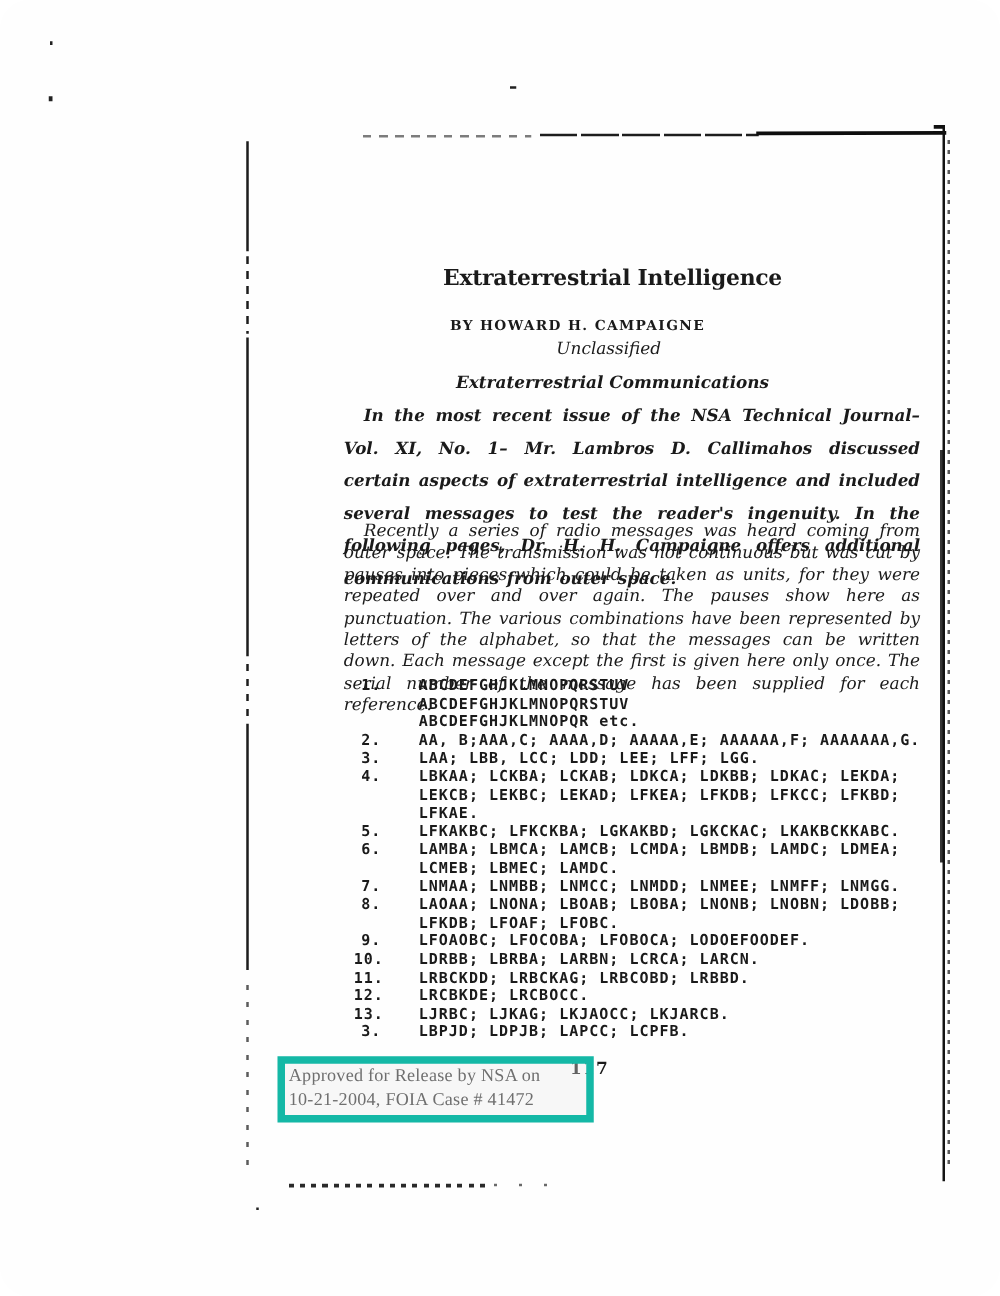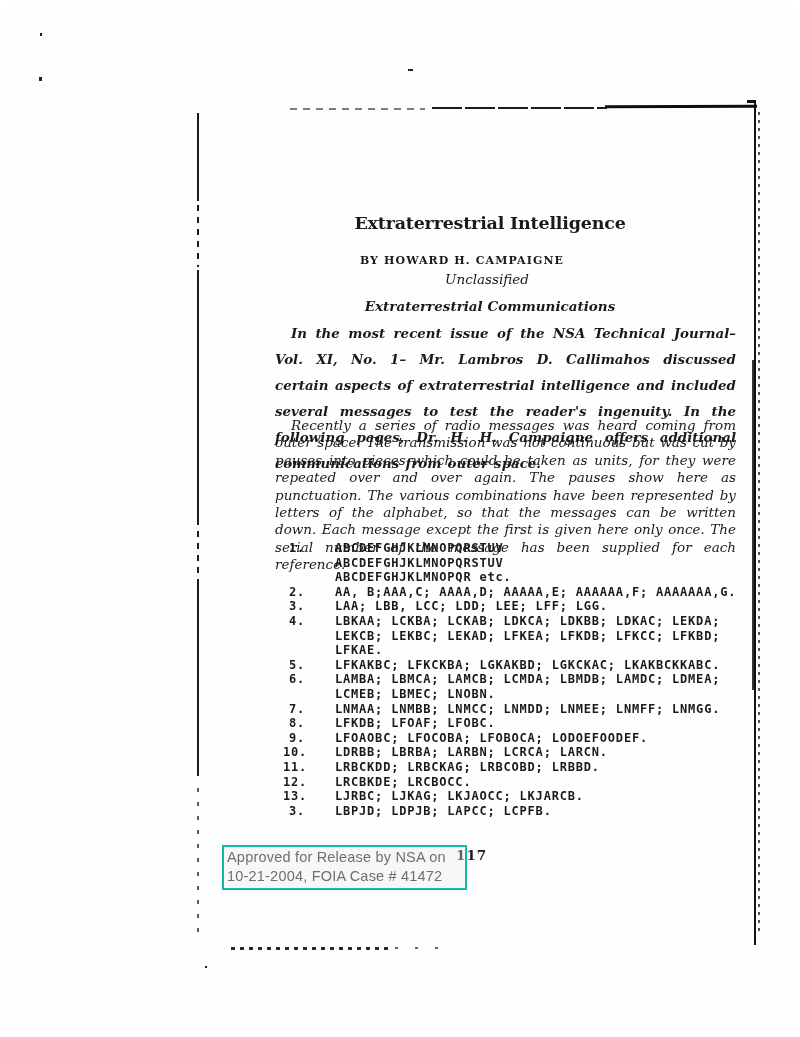--- a/index.html
+++ b/index.html
@@ -27,23 +27,23 @@
     font-size:12px;letter-spacing:0.8px;line-height:14.6px;}
   .msg{display:flex;}
   .msg-num{width:22px;text-align:right;margin-right:10px;flex:none;}
   .msg-line{white-space:pre;margin-left:20px;}
   
   #watermark{left:282px;top:502px;font-family:"Liberation Sans", sans-serif;
     font-size:27px;font-weight:bold;letter-spacing:2.5px;
     color:rgba(165,165,165,0.25);-webkit-text-stroke:1.1px rgba(115,115,115,0.55);
     z-index:6;pointer-events:none;}
   
-  #stamp{left:222px;top:845px;width:236px;height:40px;border:2px solid #14b8a6;
+  #stamp{left:222px;top:845px;width:236px;height:40px;border:6px solid #14b8a6;
     background:rgba(235,235,235,0.35);z-index:7;
-    font-family:Liberation Sans, sans-serif;font-size:14.5px;line-height:19px;
+    font-family:Liberation Serif, serif;font-size:14.5px;line-height:19px;
     color:#6f6f6f;padding:1px 2px 0 3px;letter-spacing:0.2px;white-space:nowrap;overflow:hidden;}
   #page-number{left:456px;top:847px;font-size:13.5px;font-weight:bold;letter-spacing:1px;}
   
   .art{position:absolute;}
   .l-solid{left:197px;width:2px;background:#1d1d1d;}
   .l-dash{left:197px;width:1.5px;background:repeating-linear-gradient(180deg,#1d1d1d 0 6px,transparent 6px 12px);}
   .l-dash-sparse{left:197px;width:1.5px;background:repeating-linear-gradient(180deg,#333 0 4px,transparent 4px 14px);opacity:.8;}
   #top-dash1{left:290px;top:108px;width:135px;height:1.5px;
     background:repeating-linear-gradient(90deg,#444 0 7px,transparent 7px 13px);opacity:.7;}
   #top-seg2{left:432px;top:107px;width:175px;height:2px;
@@ -130,32 +130,33 @@
       <div class="msg">
         <span class="msg-num">5.</span>
         <span class="msg-lines">
           <div class="msg-line">LFKAKBC; LFKCKBA; LGKAKBD; LGKCKAC; LKAKBCKKABC.</div>
         </span>
       </div>
       <div class="msg">
         <span class="msg-num">6.</span>
         <span class="msg-lines">
           <div class="msg-line">LAMBA; LBMCA; LAMCB; LCMDA; LBMDB; LAMDC; LDMEA;</div>
-          <div class="msg-line">LCMEB; LBMEC; LNOBN.</div>
+          <div class="msg-line">LCMEB; LBMEC; LAMDC.</div>
         </span>
       </div>
       <div class="msg">
         <span class="msg-num">7.</span>
         <span class="msg-lines">
           <div class="msg-line">LNMAA; LNMBB; LNMCC; LNMDD; LNMEE; LNMFF; LNMGG.</div>
         </span>
       </div>
       <div class="msg">
         <span class="msg-num">8.</span>
         <span class="msg-lines">
+          <div class="msg-line">LAOAA; LNONA; LBOAB; LBOBA; LNONB; LNOBN; LDOBB;</div>
           <div class="msg-line">LFKDB; LFOAF; LFOBC.</div>
         </span>
       </div>
       <div class="msg">
         <span class="msg-num">9.</span>
         <span class="msg-lines">
           <div class="msg-line">LFOAOBC; LFOCOBA; LFOBOCA; LODOEFOODEF.</div>
         </span>
       </div>
       <div class="msg">

